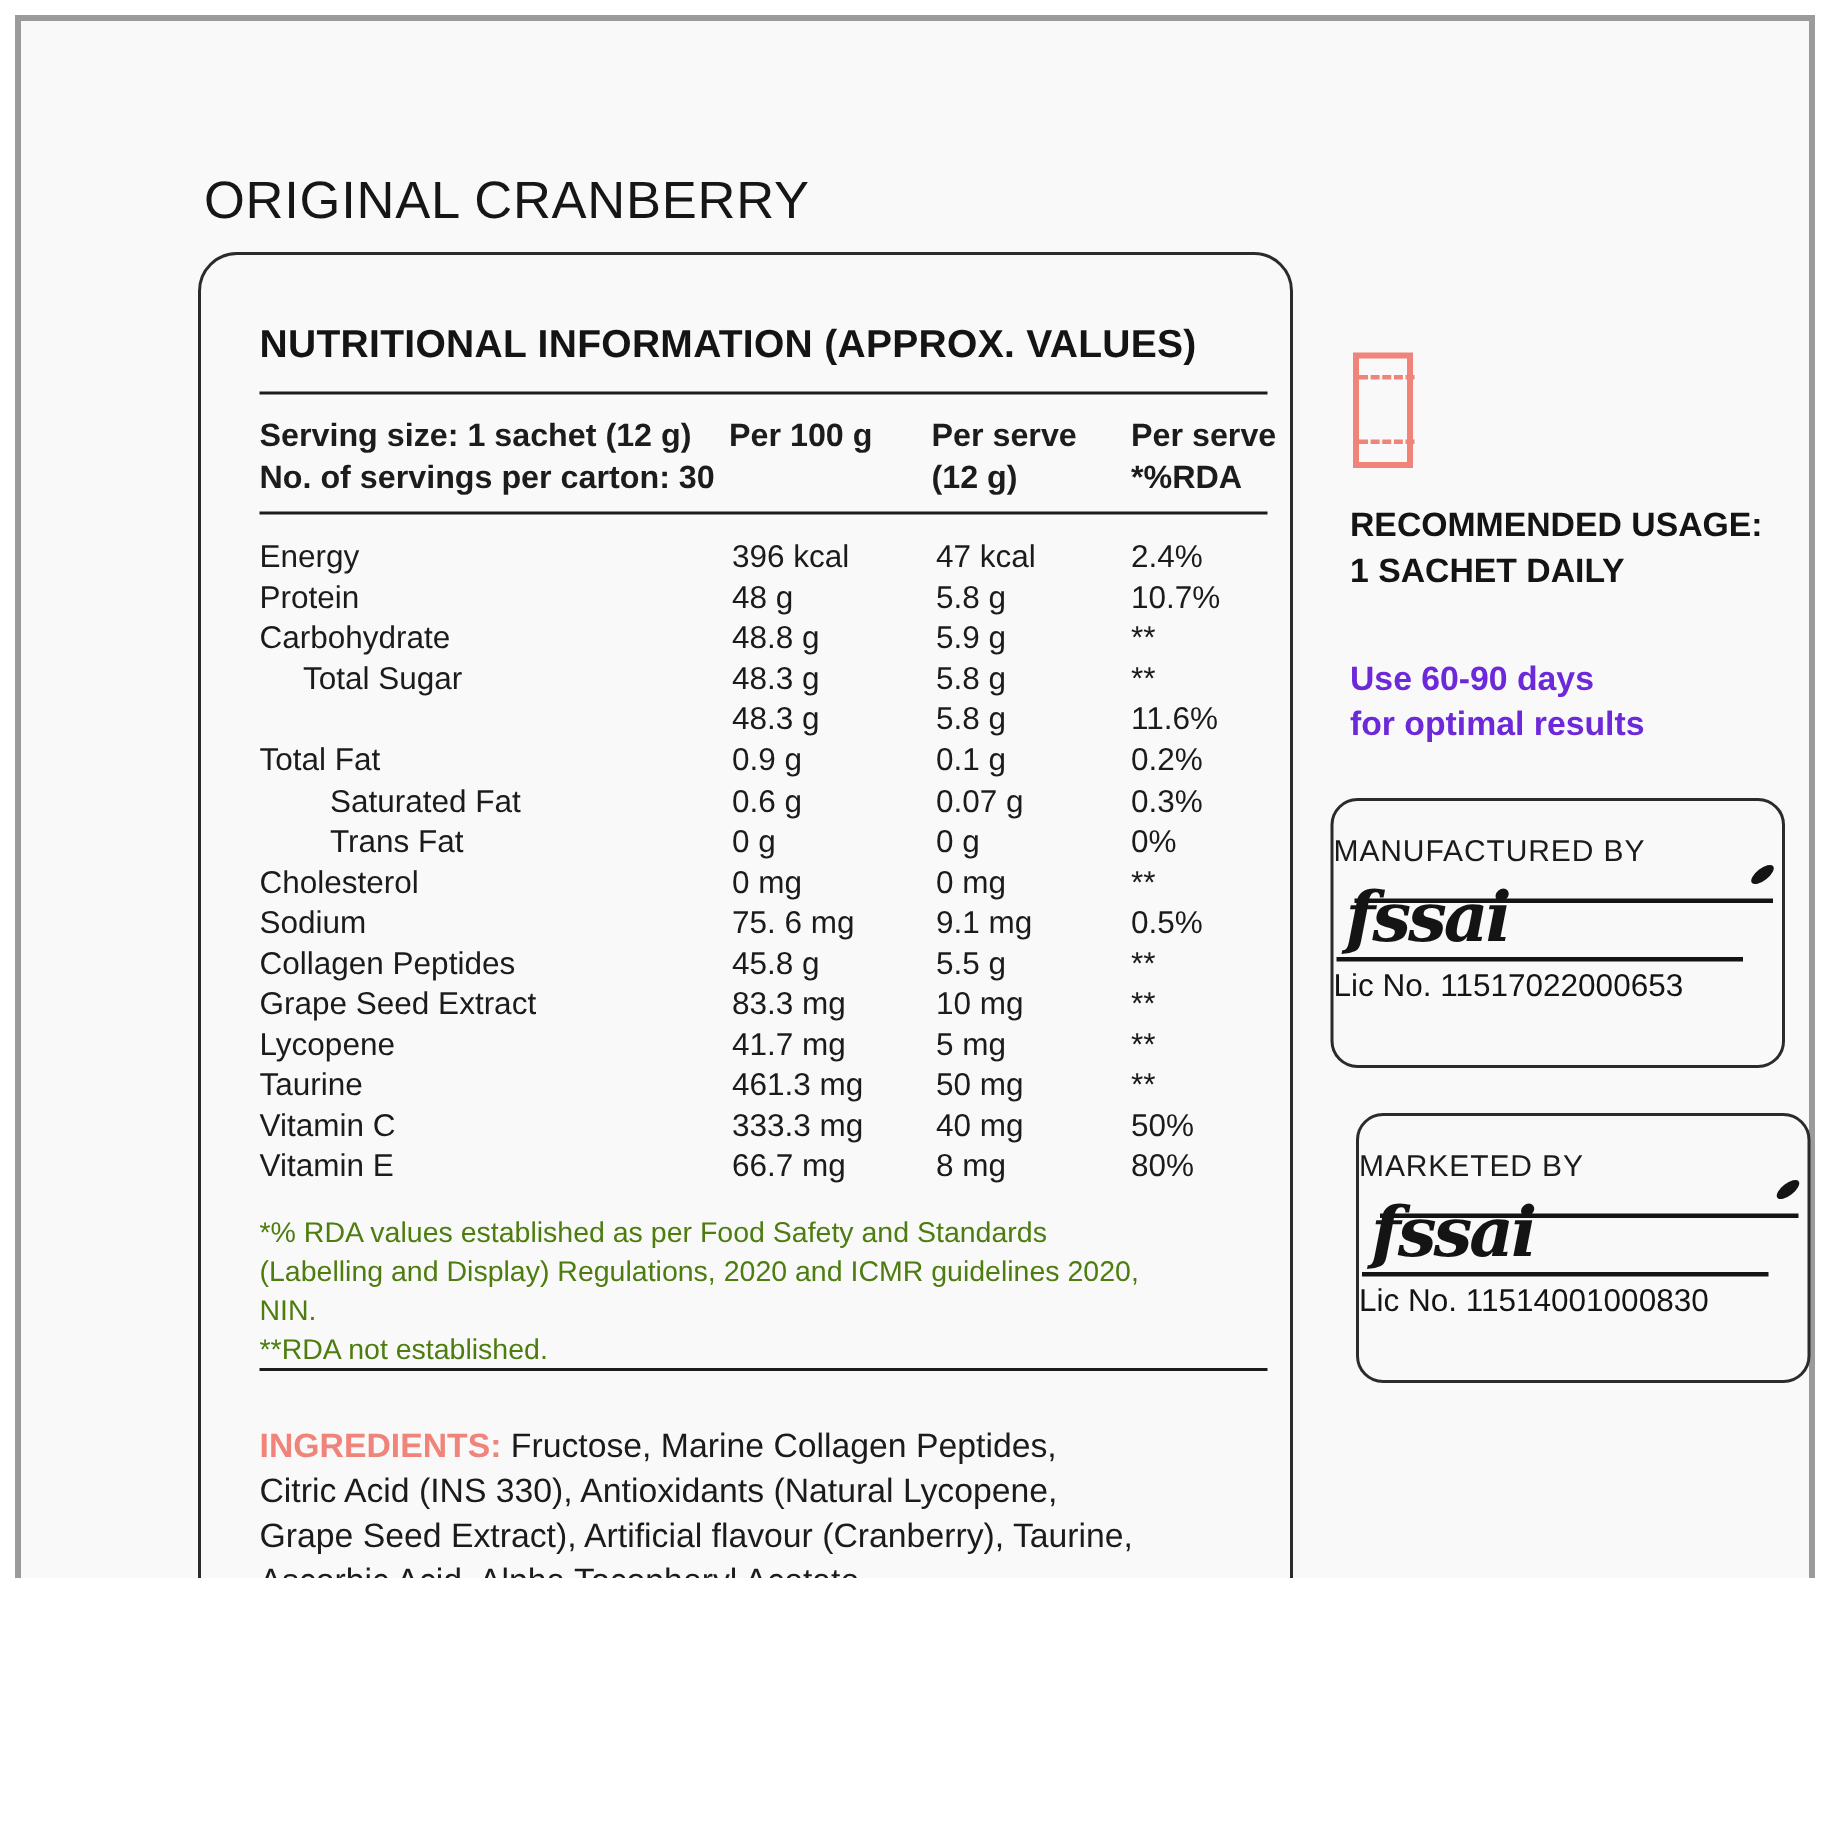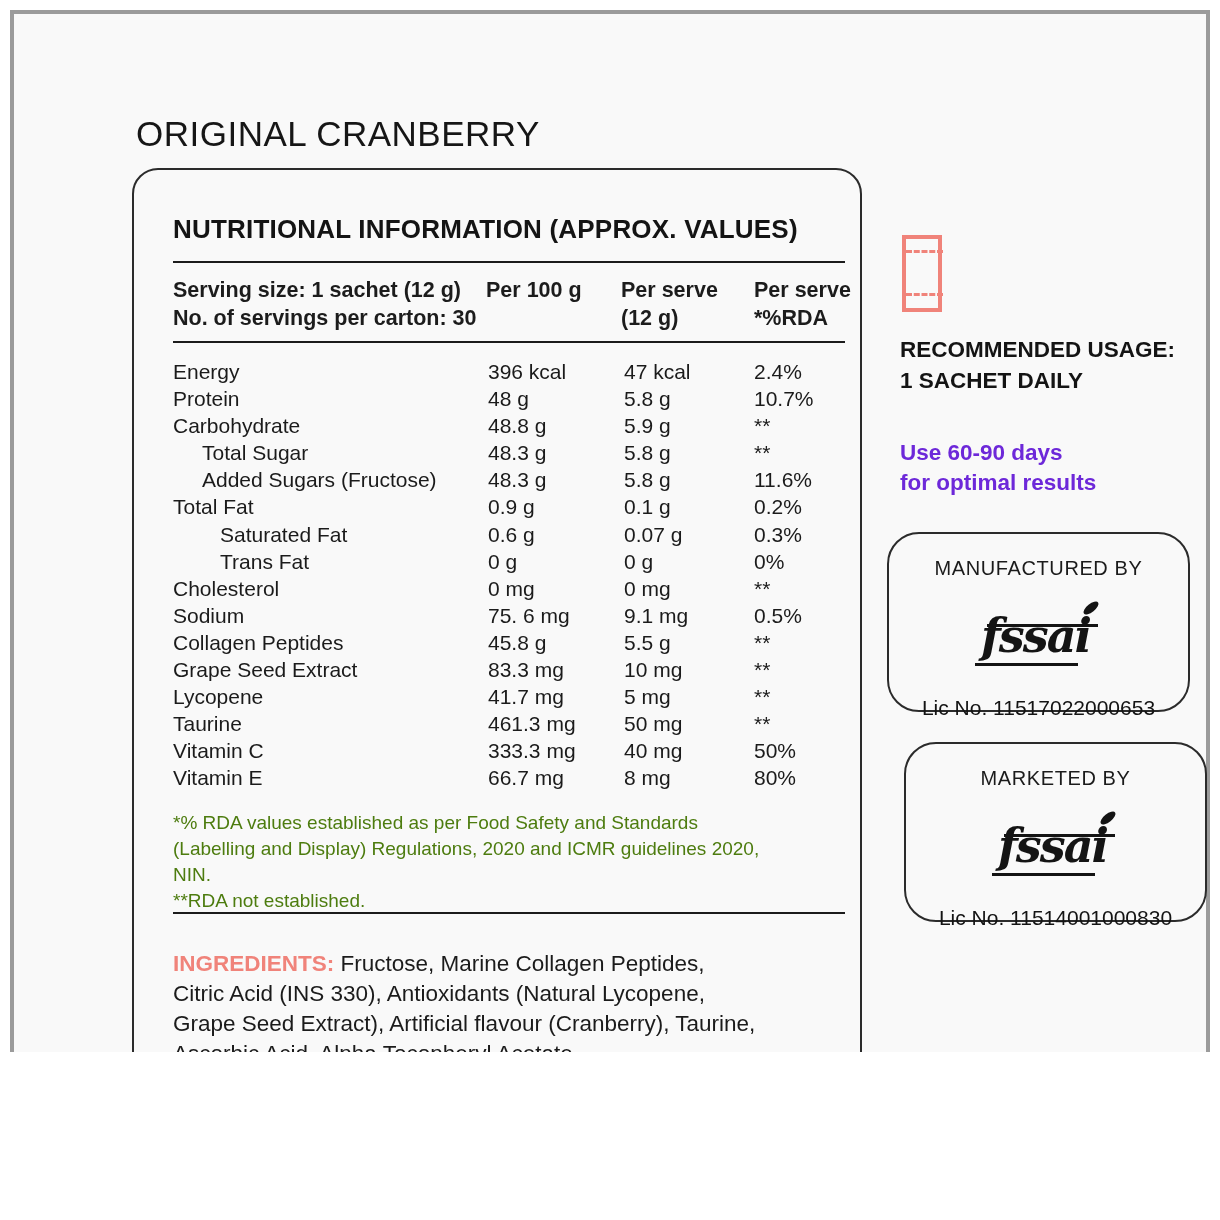--- a/index.html
+++ b/index.html
@@ -43,21 +43,21 @@
 
   
   .sachet { position:absolute; left:888px; top:221px; width:40px; height:77px; border:4px solid #F0837A; }
   .sachet .dash { position:absolute; left:0; right:-5px; height:0; border-top:3px dashed #F0837A; }
   .sachet .dash.top { top:11px; }
   .sachet .dash.bot { bottom:12px; }
 
   .usage { position:absolute; left:886px; top:320px; font-size:22.5px; font-weight:700; line-height:31px; color:#141414; }
   .usage-note { position:absolute; left:886px; top:392px; font-size:22.5px; font-weight:700; line-height:30px; color:#6d28d9;margin-top:32px; }
 
-  .info-box { position:absolute; left:873px; width:303px; height:180px; border:2px solid #2b2b2b; border-radius:32px; display:flex; flex-direction:column; align-items:center; padding-top:23px;gap:25px; }
+  .info-box { position:absolute; left:873px; width:303px; height:180px; border:2px solid #2b2b2b; border-radius:18px; display:flex; flex-direction:column; padding-top:23px; }
   .info-box.mfg { top:518px; }
   .info-box.mkt { top:728px;margin-left:17px; }
   .box-heading { font-size:20px; letter-spacing:0.6px; color:#1b1b1b; }
   .license { font-size:21px; color:#141414; margin-top:1px; }
 
   .fssai { position:relative; display:inline-block; font-family:"DejaVu Serif","Liberation Serif",serif; font-style:italic; font-weight:700; font-size:46px; line-height:1.2; letter-spacing:-2px; color:#141414; padding:2px 14px 6px 8px; margin-top:2px; }
   .fssai-topline { position:absolute; top:17px; left:14px; right:6px; height:3px; background:#141414; }
   .fssai-underline { position:absolute; bottom:4px; left:2px; right:26px; height:3px; background:#141414; }
   .fssai-leaf { position:absolute; top:-3px; right:4px; width:18px; height:8px; background:#141414; border-radius:50%; transform:rotate(-38deg); }
 </style>
@@ -112,21 +112,20 @@
             <span class="c2">5.9 g</span>
             <span class="c3">**</span>
           </div>
           <div class="trow">
             <span class="c0 ind1">Total Sugar</span>
             <span class="c1">48.3 g</span>
             <span class="c2">5.8 g</span>
             <span class="c3">**</span>
           </div>
           <div class="trow">
-            <span class="c0 ind1">Added Sugars (Fructose)</span>
             <span class="c1">48.3 g</span>
             <span class="c2">5.8 g</span>
             <span class="c3">11.6%</span>
           </div>
           <div class="trow">
             <span class="c0 ind0">Total Fat</span>
             <span class="c1">0.9 g</span>
             <span class="c2">0.1 g</span>
             <span class="c3">0.2%</span>
           </div>

